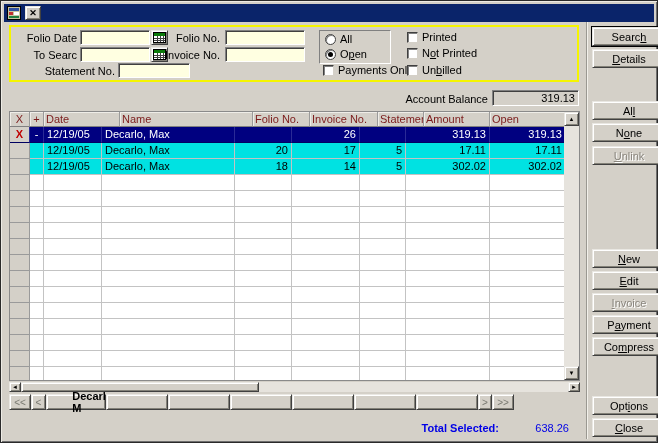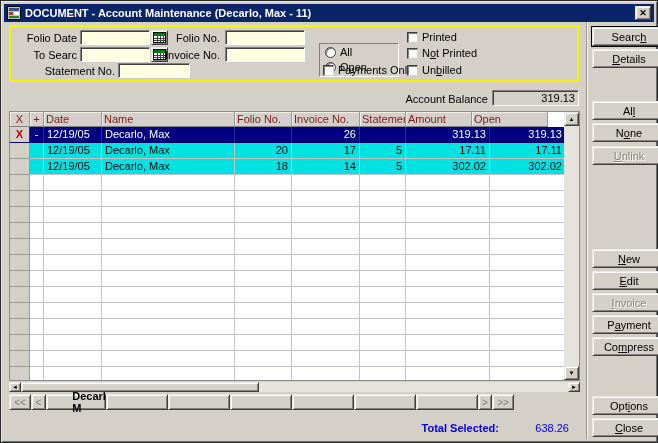--- a/index.html
+++ b/index.html
@@ -102,21 +102,20 @@
   <div class="titlebar">
     <span style="display:inline-flex;">
       <svg width="14" height="14" viewBox="0 0 14 14">
         <rect x="0.5" y="0.5" width="13" height="13" fill="#C8C4A0" stroke="#000"></rect>
         <rect x="2" y="2" width="10" height="3" fill="#3050A0"></rect>
         <rect x="2" y="6" width="4" height="3" fill="#C03030"></rect>
         <rect x="7" y="6" width="5" height="3" fill="#FFF"></rect>
         <rect x="2" y="10" width="10" height="2" fill="#208040"></rect>
       </svg>
     </span>
-    <span class="title">DOCUMENT - Account Maintenance (Decarlo, Max - 11)</span>
     <span class="btn3d close-btn">✕</span>
   </div>
 
   <div class="filter-panel">
     <div class="flabel" style="left:0;width:66px;top:5px;">Folio Date</div>
     <input class="field" style="left: 69px; top: 3px; width: 70px;" value="">
     <span class="btn3d cal-btn" style="left:140px;top:3px;">
       <svg width="13" height="11" viewBox="0 0 13 11">
         <rect x="0.5" y="0.5" width="12" height="10" fill="#fff" stroke="#000"></rect>
         <rect x="1" y="1" width="11" height="3" fill="#0B7A0B"></rect>
@@ -133,21 +132,21 @@
       </svg>
     </span>
     <div class="flabel" style="left:0;width:104px;top:38px;">Statement No.</div>
     <input class="field" style="left: 107px; top: 36px; width: 72px;" value="">
 
     <div class="flabel" style="left:149px;width:60px;top:5px;">Folio No.</div>
     <input class="field" style="left: 214px; top: 3px; width: 80px;" value="">
     <div class="flabel" style="left:139px;width:70px;top:22px;">Invoice No.</div>
     <input class="field" style="left: 214px; top: 20px; width: 80px;" value="">
 
-    <div class="groupbox" style="left:308px;top:16px;width:80px;height:34px;">
+    <div class="groupbox" style="left:308px;top:3px;width:72px;height:34px;">
       <div class="radio-row" style="left:5px;top:2px;">
         <span class="radio"></span>
         <span>All</span>
       </div>
       <div class="radio-row" style="left:5px;top:17px;">
         <span class="radio sel"></span>
         <span>O<u>p</u>en</span>
       </div>
     </div>
     <div class="check-row" style="left:312px;top:37px;">
@@ -168,21 +167,21 @@
     </div>
   </div>
 
   <div class="balance-label">Account Balance</div>
   <div class="balance-field">319.13</div>
 
   <div class="grid">
     <div class="ghead">
         <div class="hcell" style="width: 20px; text-align: center;">X</div>
         <div class="hcell" style="width: 14px; text-align: center;">+</div>
-        <div class="hcell" style="width: 58px; text-align: left;">Date</div>
+        <div class="hcell" style="width: 76px; text-align: left;">Date</div>
         <div class="hcell" style="width: 133px; text-align: left;">Name</div>
         <div class="hcell" style="width: 57px; text-align: left;">Folio No.</div>
         <div class="hcell" style="width: 68px; text-align: left;">Invoice No.</div>
         <div class="hcell" style="width: 46px; text-align: left;">Statement</div>
         <div class="hcell" style="width: 66px; text-align: left;">Amount</div>
         <div class="hcell" style="width: 76px; text-align: left;">Open</div>
       </div>
     <div>
         <div class="grow selected">
           <div class="gcell c-x" style="width: 20px; text-align: center;">X</div>

